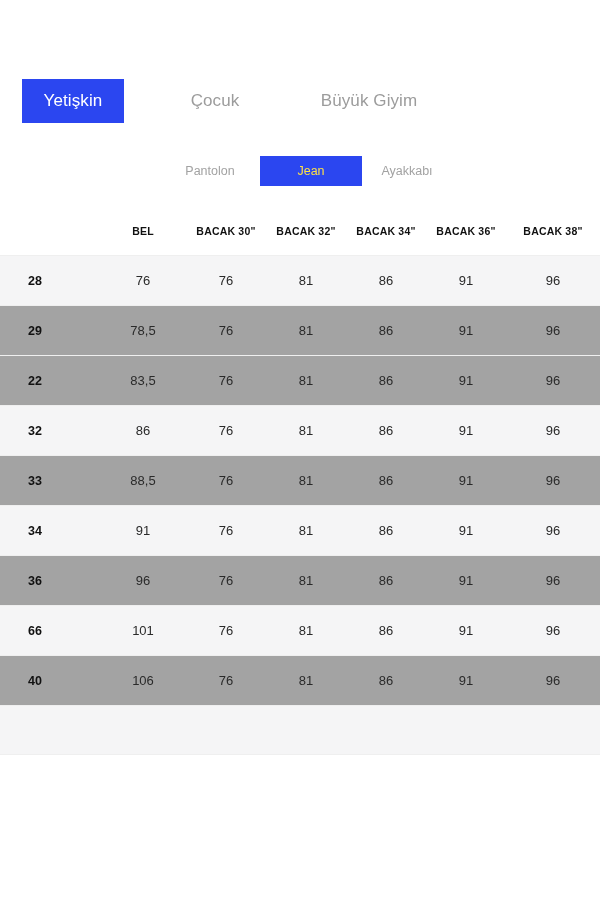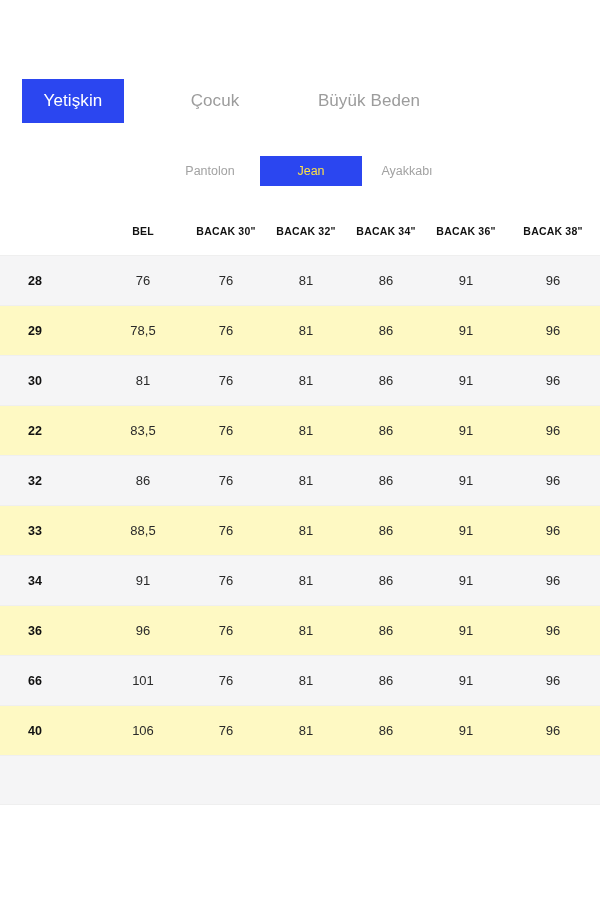--- a/index.html
+++ b/index.html
@@ -130,21 +130,21 @@
     padding-left: 28px;
     font-weight: 700;
     font-size: 12.5px;
     color: #111111;
     margin-left: 8px;
   }
   .body-row.shade td {
     background: #f5f5f6;
   }
   .body-row.plain td {
-    background: #fef9c3;
+    background: #a3a3a3;
   }
 
   .filler-row td {
     height: 48px;
     background: #f5f5f6;
     border-top: 1px solid #efefef;
     border-bottom: 1px solid #efefef;
   }
 
   
@@ -162,21 +162,21 @@
 <div class="page">
 
   <div class="primary-tabs">
     <div class="primary-tab active ptab-0">
       <span>Yetişkin</span>
     </div>
     <div class="primary-tab ptab-1">
       <span>Çocuk</span>
     </div>
     <div class="primary-tab ptab-2">
-      <span>Büyük Beden</span>
+      <span>Büyük Giyim</span>
     </div>
   </div>
 
   <div class="secondary-tabs">
     <div class="secondary-tab stab-1">
       <span>Pantolon</span>
     </div>
     <div class="secondary-tab active stab-2">
       <span>Jean</span>
     </div>
@@ -221,29 +221,20 @@
       <tr class="body-row plain">
         <td class="col-size">29</td>
         <td>78,5</td>
         <td>76</td>
         <td>81</td>
         <td>86</td>
         <td>91</td>
         <td>96</td>
       </tr>
 
-      <tr class="body-row shade">
-        <td class="col-size">30</td>
-        <td>81</td>
-        <td>76</td>
-        <td>81</td>
-        <td>86</td>
-        <td>91</td>
-        <td>96</td>
-      </tr>
 
       <tr class="body-row plain">
         <td class="col-size">22</td>
         <td>83,5</td>
         <td>76</td>
         <td>81</td>
         <td>86</td>
         <td>91</td>
         <td>96</td>
       </tr>

